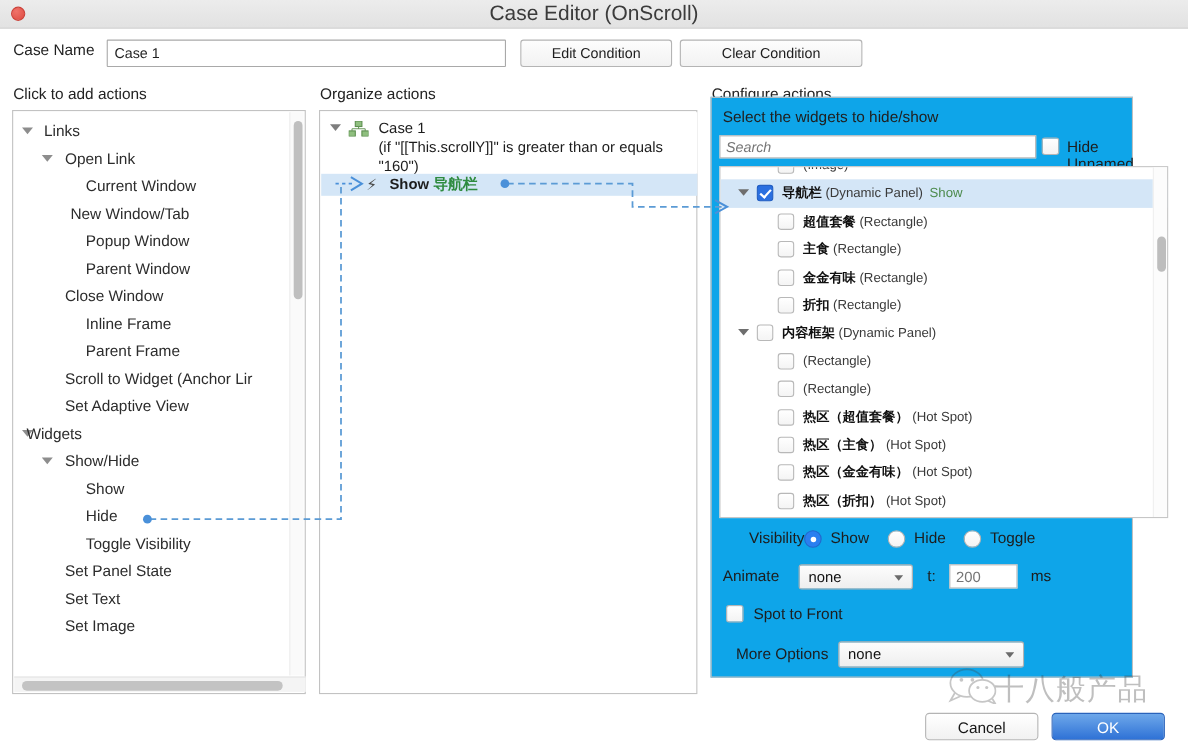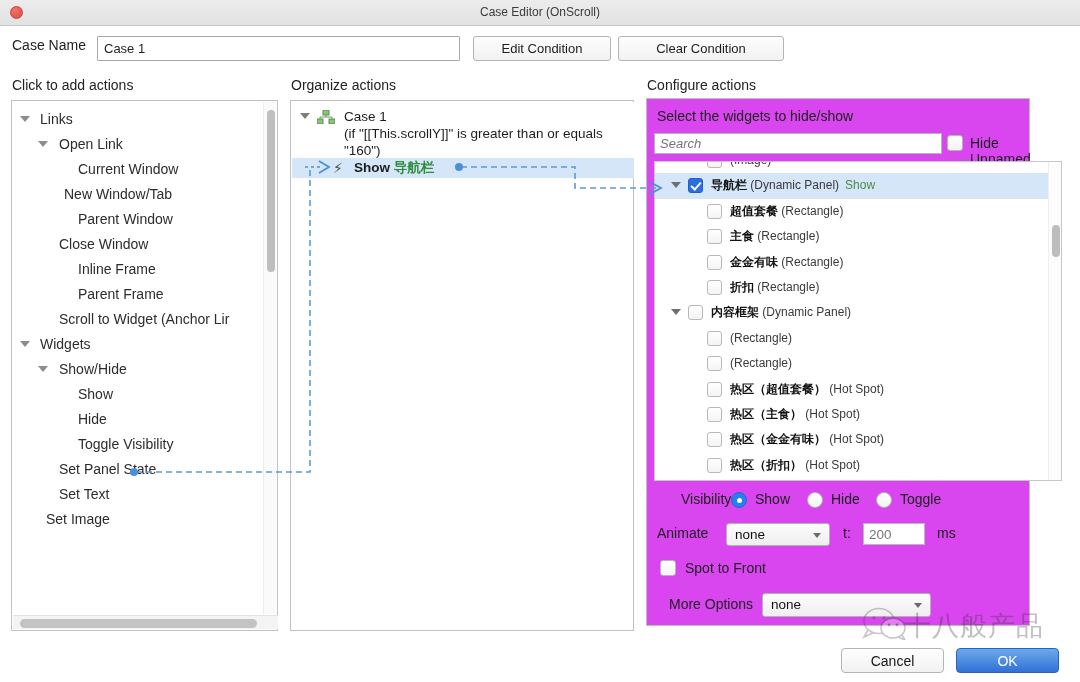--- a/index.html
+++ b/index.html
@@ -19,21 +19,21 @@
 
   
   .titlebar {
     position: absolute; left: 0; top: 0; width: 1080px; height: 26px;
     background: linear-gradient(#ececec, #e2e2e2);
     border-bottom: 1px solid #c6c6c6;
   }
   .titlebar .title {
     position: absolute; left: 0; top: 0; width: 1080px;
     text-align: center; line-height: 25px;
-    font-size: 12px; color: #3b3b3b;
+    font-size: 19px; color: #3b3b3b;
   }
   .close-btn {
     position: absolute; left: 10px; top: 6px;
     width: 13px; height: 13px; border-radius: 50%;
     background: radial-gradient(circle at 35% 30%, #f0736a, #de4b42);
     border: 1px solid #cc4139;
   }
 
   
   .case-row { position: absolute; left: 0; top: 26px; width: 1080px; height: 46px; }
@@ -71,21 +71,21 @@
   .col-head.b { left: 291px; }
   .col-head.c { left: 647px; }
 
   
   .panel {
     position: absolute;
     background: #fff; border: 1px solid #c2c2c2;
   }
   #left-panel  { left: 11px;  top: 100px; width: 267px; height: 531px; }
   #mid-panel   { left: 290px; top: 100px; width: 344px; height: 531px; }
-  #right-panel { left: 646px; top: 98px; width: 384px; height: 528px; border-color:#bfbfbf; background:#d946ef;}
+  #right-panel { left: 646px; top: 88px; width: 384px; height: 528px; border-color:#bfbfbf; background:#0ea5e9;}
 
   
   .tree {
     position: absolute; left: 0; top: 0;
     width: 254px; height: 512px;
     overflow: hidden;
     padding-top: 6px;
   }
   .tnode {
     position: relative; height: 25px; line-height: 25px;
@@ -322,37 +322,43 @@
           <span class="caret" style="left: 26px;"></span>
           <span class="tw" style="left: 47px;">Open Link</span>
         </div>
         <div class="tnode">
           <span class="tw" style="left: 66px;">Current Window</span>
         </div>
         <div class="tnode">
           <span class="tw" style="left: 52px;">New Window/Tab</span>
         </div>
         <div class="tnode">
+          <span class="tw" style="left: 66px;">Popup Window</span>
+        </div>
+        <div class="tnode">
           <span class="tw" style="left: 66px;">Parent Window</span>
         </div>
         <div class="tnode">
           <span class="tw" style="left: 47px;">Close Window</span>
         </div>
         <div class="tnode">
           <span class="tw" style="left: 66px;">Inline Frame</span>
         </div>
         <div class="tnode">
           <span class="tw" style="left: 66px;">Parent Frame</span>
         </div>
         <div class="tnode">
           <span class="tw" style="left: 47px;">Scroll to Widget (Anchor Lir</span>
         </div>
         <div class="tnode">
+          <span class="tw" style="left: 47px;">Set Adaptive View</span>
+        </div>
+        <div class="tnode">
           <span class="caret" style="left: 8px;"></span>
-          <span class="tw" style="left: 28px; text-align: center;">Widgets</span>
+          <span class="tw" style="left: 12px; text-align: center;">Widgets</span>
         </div>
         <div class="tnode">
           <span class="caret" style="left: 26px;"></span>
           <span class="tw" style="left: 47px;">Show/Hide</span>
         </div>
         <div class="tnode">
           <span class="tw" style="left: 66px;">Show</span>
         </div>
         <div class="tnode">
           <span class="tw" style="left: 66px;">Hide</span>
@@ -360,21 +366,21 @@
         <div class="tnode">
           <span class="tw" style="left: 66px;">Toggle Visibility</span>
         </div>
         <div class="tnode">
           <span class="tw" style="left: 47px;">Set Panel State</span>
         </div>
         <div class="tnode">
           <span class="tw" style="left: 47px;">Set Text</span>
         </div>
         <div class="tnode">
-          <span class="tw" style="left: 34px; text-align: right;">Set Image</span>
+          <span class="tw" style="left: 47px; text-align: right;">Set Image</span>
         </div>
       </div>
     <div class="vscroll-track">
       <div class="vscroll-thumb" style="top:8px;height:162px;"></div>
     </div>
     <div class="hscroll-track">
       <div class="hscroll-thumb"></div>
     </div>
   </div>
 

